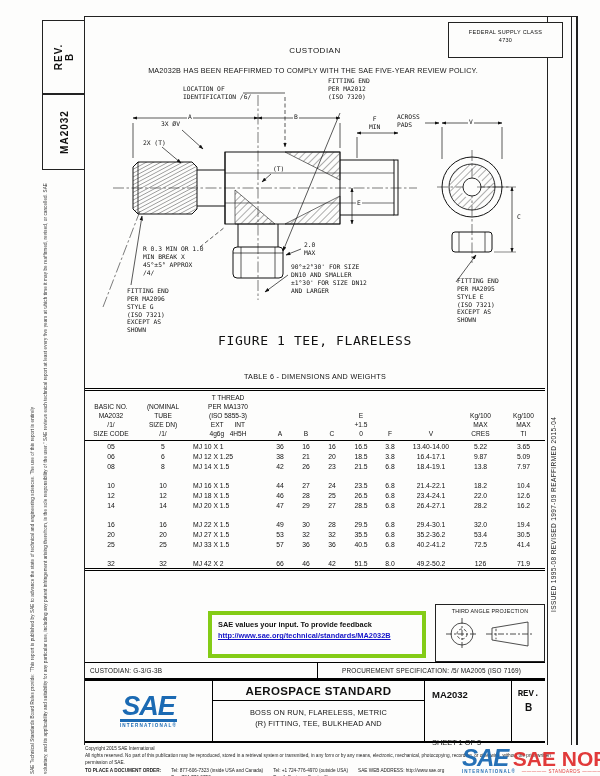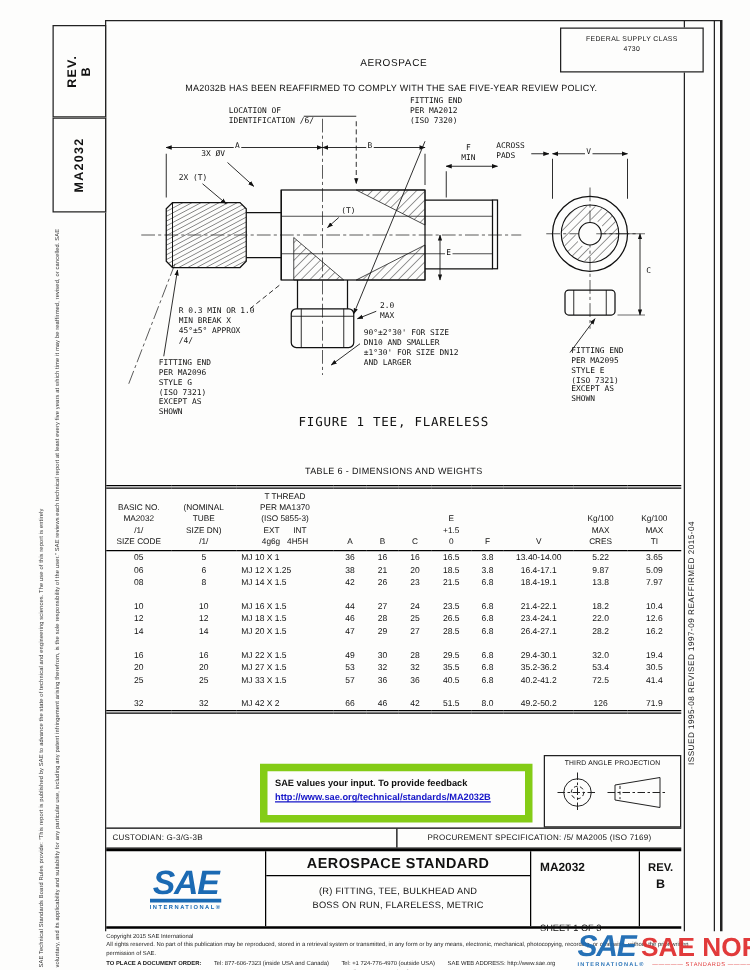--- a/index.html
+++ b/index.html
@@ -14,49 +14,49 @@
   .history { font-size:6.5px; color:#222; letter-spacing:0.4px; }
   
   .fsc-box { position:absolute; border:1px solid #222; background:#fdfdfc; text-align:center; font-size:5.5px; line-height:1.5; padding-top:5px; letter-spacing:0.3px; }
   .rationale-title { position:absolute; width:460px; left:85px; text-align:center; font-size:8px; letter-spacing:0.5px; }
   .rationale-text { position:absolute; width:460px; left:83px; text-align:center; font-size:7.2px; letter-spacing:0.2px; }
   
   .figure-wrap { position:absolute; left:85px; top:75px; width:460px; height:300px; }
   .figure-wrap svg { position:absolute; left:0; top:0; }
   .flabel { position:absolute; font-family:"DejaVu Sans Mono", monospace; font-size:6.3px; line-height:1.25; white-space:pre-line; color:#111; }
   .flabel.bg { background:#fdfdfc; padding:0 1px; }
-  .fig-caption { position:absolute; left:85px; width:460px; text-align:center; font-size:10px; letter-spacing:0.6px; font-family:"DejaVu Sans Mono", monospace; }
+  .fig-caption { position:absolute; left:85px; width:460px; text-align:center; font-size:13px; letter-spacing:0.6px; font-family:"DejaVu Sans Mono", monospace; }
   
   .table-title { position:absolute; left:85px; width:460px; text-align:center; font-size:7.2px; letter-spacing:0.3px; }
   table.dims { position:absolute; left:85px; top:388px; width:460px; border-collapse:collapse; border-top:3px double #000; border-bottom:3px double #000; table-layout:fixed; }
   table.dims th { font-size:6.6px; font-weight:normal; vertical-align:bottom; text-align:center; white-space:pre; line-height:1.35; padding:3px 0 2px 0; border-bottom:1px solid #000; }
   table.dims td { font-size:6.8px; text-align:center; padding:1.5px 0; white-space:nowrap; }
   table.dims td.thread-col { text-align:left; padding-left:4px; }
   table.dims tr.gap td { padding:0; height:9px; }
   
-  .feedback-box { position:absolute; border:6px solid #84cc16; background:#fdfdfc; padding:4px 6px; font-size:7.4px; font-weight:bold; line-height:1.5; }
+  .feedback-box { position:absolute; border:4px solid #84cc16; background:#fdfdfc; padding:4px 6px; font-size:7.4px; font-weight:bold; line-height:1.5; }
   .feedback-box a { color:#1414c8; text-decoration:underline; }
   .tap-box { position:absolute; border:1px solid #222; background:#fdfdfc; text-align:center; }
   .tap-box .tap-title { font-size:5.4px; letter-spacing:0.2px; margin-top:3px; }
   
   .cust-bar { position:absolute; border-top:1px solid #000; border-bottom:1.5px solid #000; display:flex; }
   .cust-cell { font-size:6.4px; letter-spacing:0.2px; display:flex; align-items:center; }
   
   .footer-box { position:absolute; border-top:2px solid #000; border-bottom:2px solid #000; display:flex; }
   .f-cell { border-right:1.5px solid #000; position:relative; }
   .f-cell:last-child { border-right:none; }
   .sae-logo { color:#1b6ab3; text-align:center; }
   .sae-logo .big { font-size:27px; font-weight:bold; font-style:italic; letter-spacing:-1px; line-height:0.9; border-bottom:3px solid #1b6ab3; display:inline-block; padding:0 2px 1px 2px;}
   .sae-logo .small { display:block; font-size:4.6px; font-weight:bold; letter-spacing:1.2px; margin-top:1px; }
   .doc-type { text-align:center; font-size:11.5px; font-weight:bold; letter-spacing:0.4px; border-bottom:1.5px solid #000; padding:4px 0 3px 0; }
   .doc-title { text-align:center; font-size:7.4px; line-height:1.5; padding-top:6px; letter-spacing:0.2px; }
   .doc-num { font-size:9.5px; font-weight:bold; padding:8px 0 2px 7px; }
   .doc-sheet { font-size:7.4px; padding-left:7px;margin-top:36px; }
   .rev-cell { text-align:center; font-weight:bold; }
-  .rev-cell .rl { font-size:9px; padding-top:8px; }
+  .rev-cell .rl { font-size:9px; padding-top:8px;font-family:Liberation Mono, monospace; }
   .rev-cell .rv { font-size:10px; padding-top:3px; }
   
   .copyright { position:absolute; font-size:4.7px; color:#222; line-height:1.45; }
   .cp-row { display:flex; margin-top:2px; }
   .cp-col { margin-right:10px; }
   .cp-order { font-weight:bold; }
   
   .watermark { position:absolute; opacity:0.95; white-space:nowrap; }
   .wm-sae { color:#1b6ab3; font-size:24px; font-weight:bold; font-style:italic; letter-spacing:-1px; }
   .wm-norm { color:#e03030; font-size:21px; font-weight:bold; letter-spacing:0px; }
@@ -85,21 +85,21 @@
   <div class="vtext disclaimer" style="left:30px; top:774px; width:592px;">SAE Technical Standards Board Rules provide: “This report is published by SAE to advance the state of technical and engineering sciences. The use of this report is entirely</div>
   <div class="vtext disclaimer" style="left:43px; top:774px; width:592px;">voluntary, and its applicability and suitability for any particular use, including any patent infringement arising therefrom, is the sole responsibility of the user.” SAE reviews each technical report at least every five years at which time it may be reaffirmed, revised, or cancelled. SAE invites your written comments and suggestions.</div>
 
   <div class="vtext history" style="left:550px; top:612px; width:408px;">ISSUED 1995-08      REVISED 1997-09      REAFFIRMED 2015-04</div>
 
   <div class="fsc-box" style="left:448px; top:22px; width:115px; height:36px;">
     <div>FEDERAL SUPPLY CLASS</div>
     <div>4730</div>
   </div>
 
-  <div class="rationale-title" style="top:46px;">AEROSPACE</div>
+  <div class="rationale-title" style="top:46px;">CUSTODIAN</div>
   <div class="rationale-text" style="top:66px;">MA2032B HAS BEEN REAFFIRMED TO COMPLY WITH THE SAE FIVE-YEAR REVIEW POLICY.</div>
 
   <div class="figure-wrap">
     <svg width="460" height="300" viewBox="0 0 460 300">
       <defs>
         <pattern id="hatch" width="5" height="5" patternUnits="userSpaceOnUse" patternTransform="rotate(45)">
           <line x1="0" y1="0" x2="0" y2="5" stroke="#333" stroke-width="0.8"></line>
         </pattern>
         <pattern id="thread" width="3.4" height="3.4" patternUnits="userSpaceOnUse" patternTransform="rotate(62)">
           <line x1="0" y1="0" x2="0" y2="3.4" stroke="#444" stroke-width="0.9"></line>
@@ -455,22 +455,22 @@
   <div class="footer-box" style="left:85px; top:679px; width:460px; height:64px;">
     <div class="f-cell" style="width:128px; display:flex; align-items:center; justify-content:center;">
       <div class="sae-logo">
         <span class="big">SAE</span>
         <span class="small">INTERNATIONAL®</span>
       </div>
     </div>
     <div class="f-cell" style="width:212px;">
       <div class="doc-type">AEROSPACE STANDARD</div>
       <div class="doc-title">
+        <div>BOSS ON RUN, FLARELESS, METRIC</div>
         <div>(R) FITTING, TEE, BULKHEAD AND</div>
-        <div>BOSS ON RUN, FLARELESS, METRIC</div>
       </div>
     </div>
     <div class="f-cell" style="width:87px;">
       <div class="doc-num">MA2032</div>
       <div class="doc-sheet">SHEET 1 OF 3</div>
     </div>
     <div class="f-cell rev-cell" style="flex:1;">
       <div class="rl">REV.</div>
       <div class="rv">B</div>
     </div>

